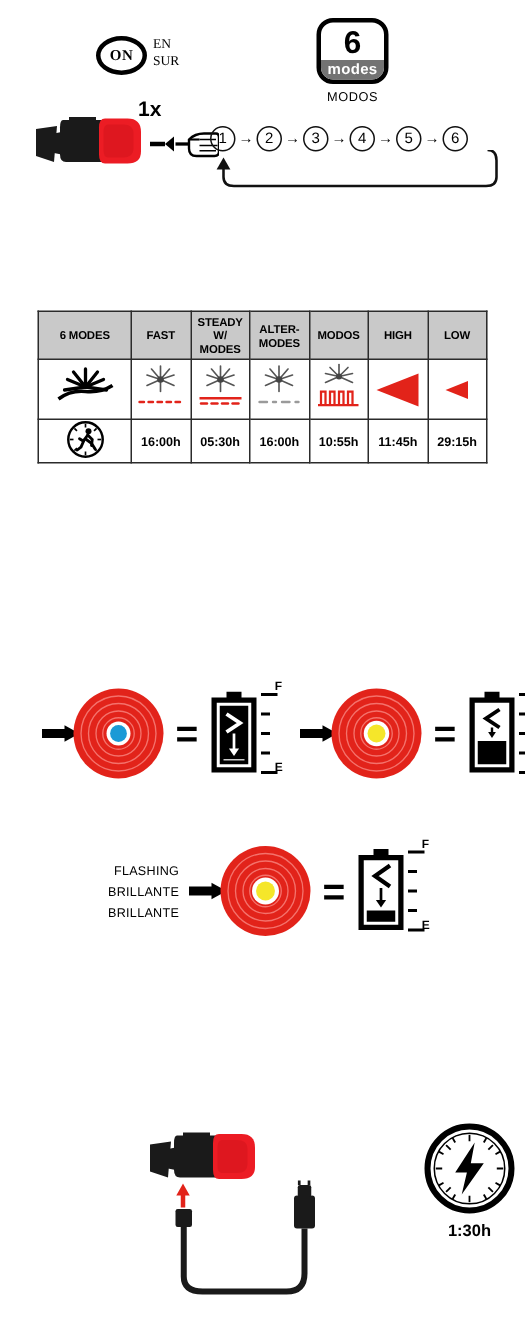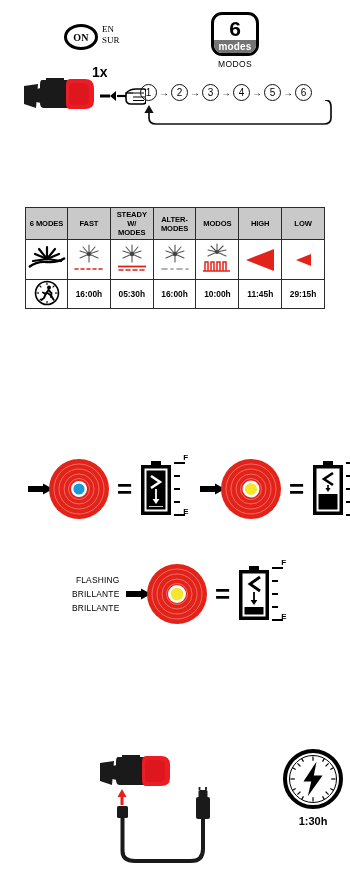--- a/index.html
+++ b/index.html
@@ -62,21 +62,21 @@
   table.modes-table { border-collapse:collapse; width:300px; table-layout:fixed; }
   table.modes-table th, table.modes-table td {
     border:1px solid #2b2b2b; text-align:center; vertical-align:middle; padding:0;
   }
   table.modes-table th {
     background:#c9c9c9; font-size:7.6px; font-weight:bold;
     line-height:9px; height:30px; padding:2px 1px; letter-spacing:-.1px;
   }
   .row-icon td { height:40px; }
   .row-time td { height:25px; font-size:8.4px; font-weight:bold; }
-  .col-first { width:42px; }
+  .col-first { width:62px; }
 
   
   .burst { position:relative; width:40px; height:26px; margin:0 auto; }
   .runner-wrap { width:26px; height:26px; margin:0 auto; }
   .star-ico { position:relative; width:34px; height:30px; margin:0 auto; }
   .tri-big { width:0;height:0;border-top:11px solid transparent;border-bottom:11px solid transparent;border-right:28px solid #e2231a; margin:0 auto; }
   .tri-small { width:0;height:0;border-top:6px solid transparent;border-bottom:6px solid transparent;border-right:15px solid #e2231a; margin:0 auto; }
 
   
   #sec-battery { position:absolute; left:0; top:440px; width:350px; height:210px; }
@@ -317,21 +317,21 @@
               <circle cx="15" cy="7.5" r="2" fill="#000"></circle>
               <path d="M14.5 10 L11.5 14 L9 12.5" stroke="#000" stroke-width="1.9" fill="none" stroke-linecap="round"></path>
               <path d="M14.5 10 L17.5 13 L17 17" stroke="#000" stroke-width="1.9" fill="none" stroke-linecap="round"></path>
               <path d="M12 13.5 L10 18 L7.5 20" stroke="#000" stroke-width="1.9" fill="none" stroke-linecap="round"></path>
               <path d="M13.5 13 L17 15.5 L19.5 19.5" stroke="#000" stroke-width="1.9" fill="none" stroke-linecap="round"></path>
             </svg>
           </td>
           <td>16:00h</td>
           <td>05:30h</td>
           <td>16:00h</td>
-          <td>10:00h</td>
+          <td>10:55h</td>
           <td>11:45h</td>
           <td>29:15h</td>
         </tr>
       </tbody>
     </table>
   </div>
 
   <div id="sec-battery">
 
     <div class="batt-group" style="left:28px; top:18px;">

